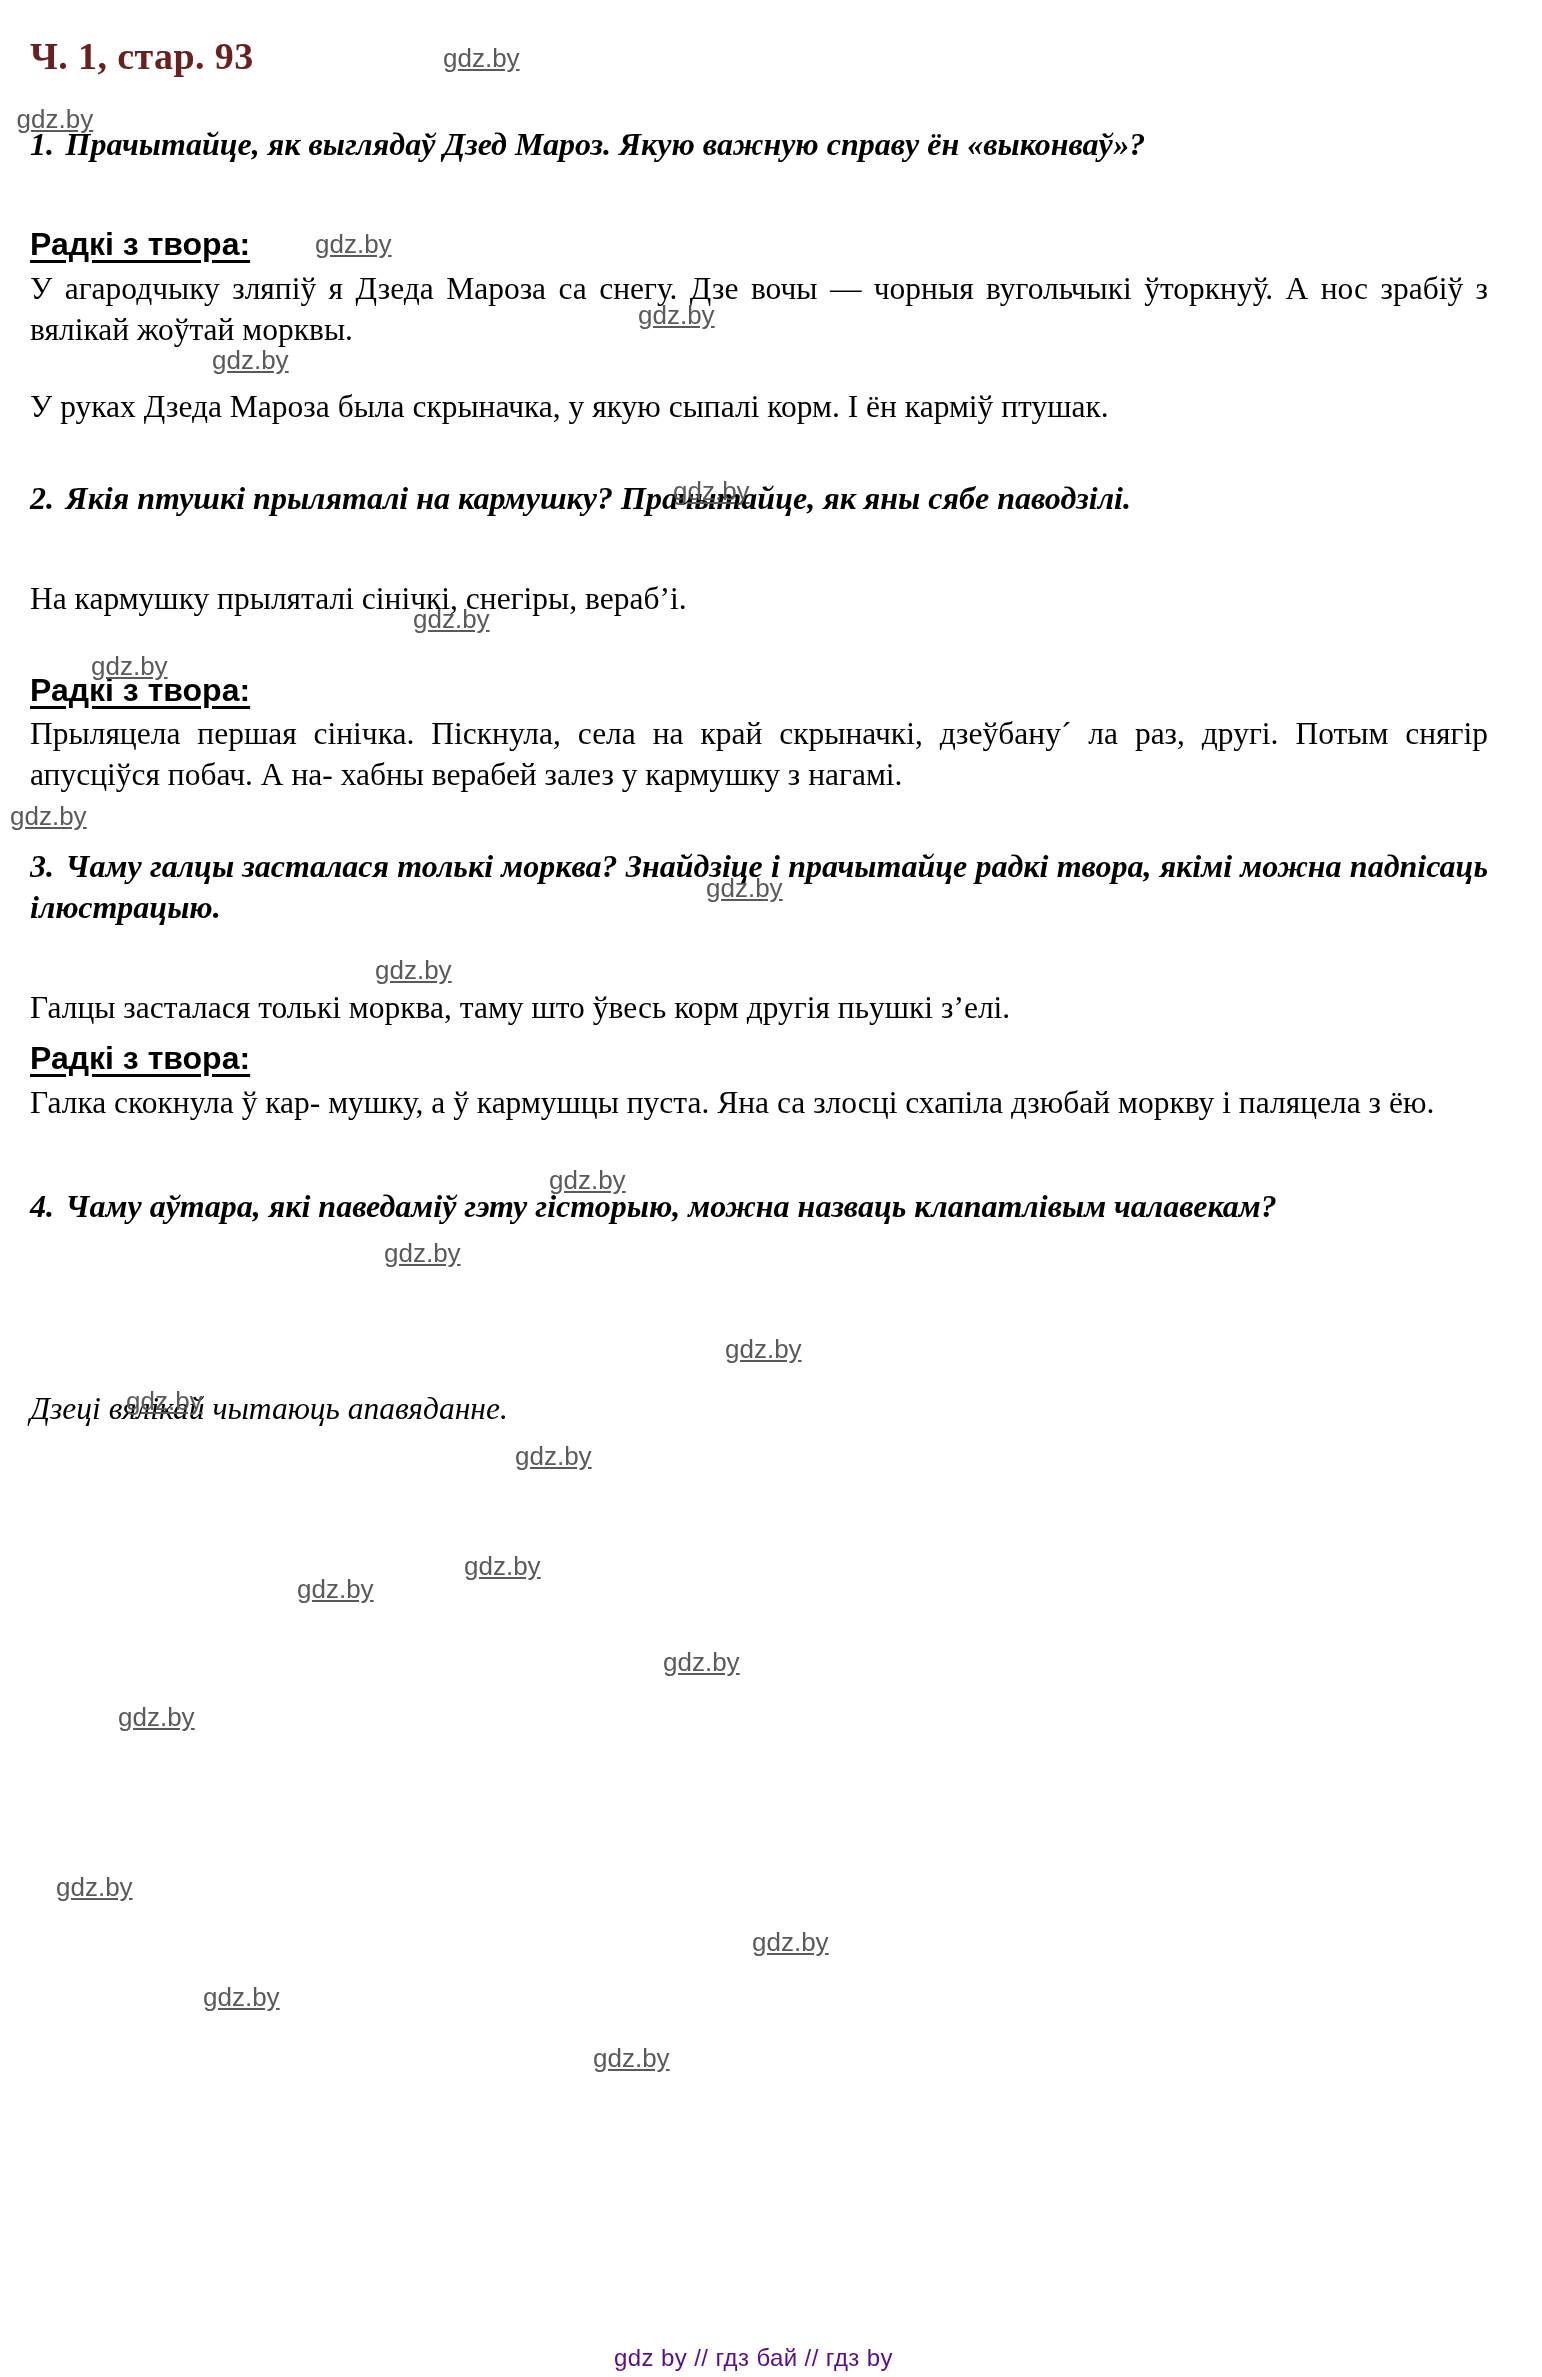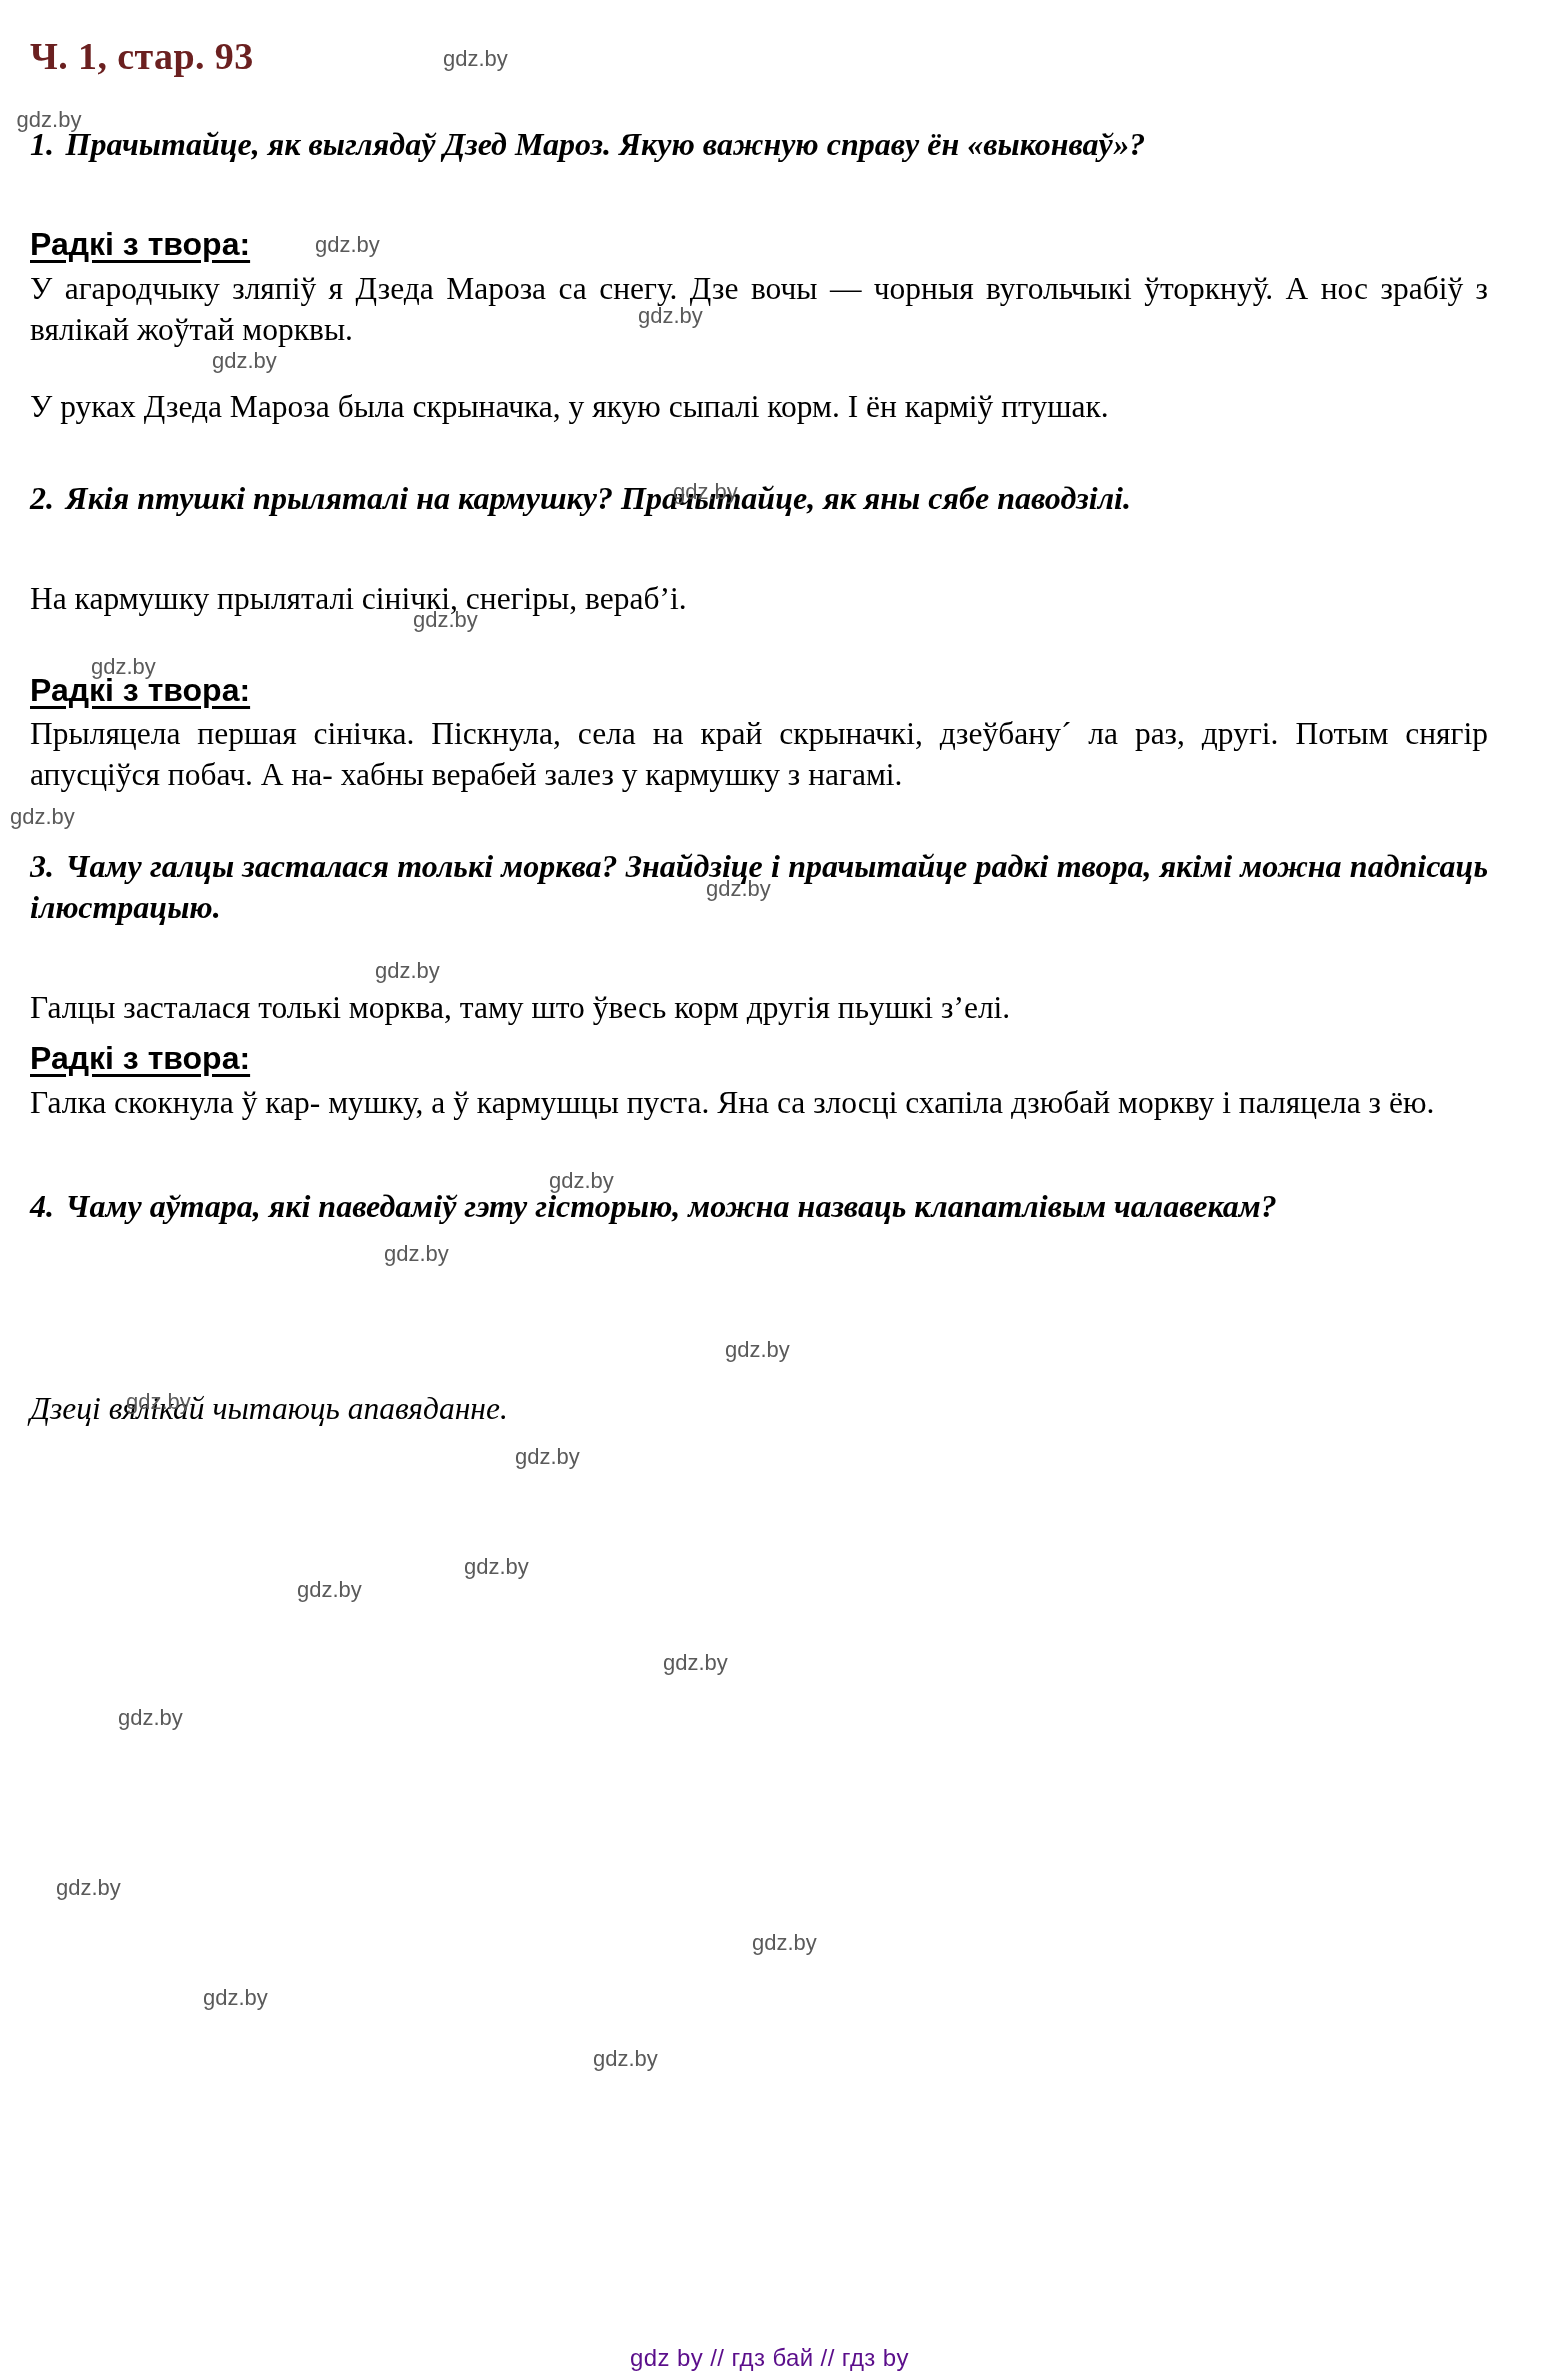--- a/index.html
+++ b/index.html
@@ -100,32 +100,33 @@
   
   .gap-xs { height: 10px; }
   .gap-m  { height: 36px; }
   .gap-l  { height: 51px; }
   .gap-xl { height: 63px; }
 
   
   .wm {
     position: absolute;
     font-family: "Liberation Sans", "DejaVu Sans", sans-serif;
-    font-size: 22px;
+    font-size: 26px;
     line-height: 21px;
     color: #5a5a5a;
     white-space: nowrap;
     pointer-events: none;
     user-select: none;
+    text-decoration: underline;
   }
 
   
   .footer {
     position: absolute;
-    left: 16px;
+    left: 0;
     bottom: 5px;
     width: 1507px;
     text-align: center;
     font-family: "Liberation Sans", "DejaVu Sans", sans-serif;
     font-size: 24px;
     line-height: 28px;
     letter-spacing: 0.4px;
     white-space: nowrap;
   }
 </style>

